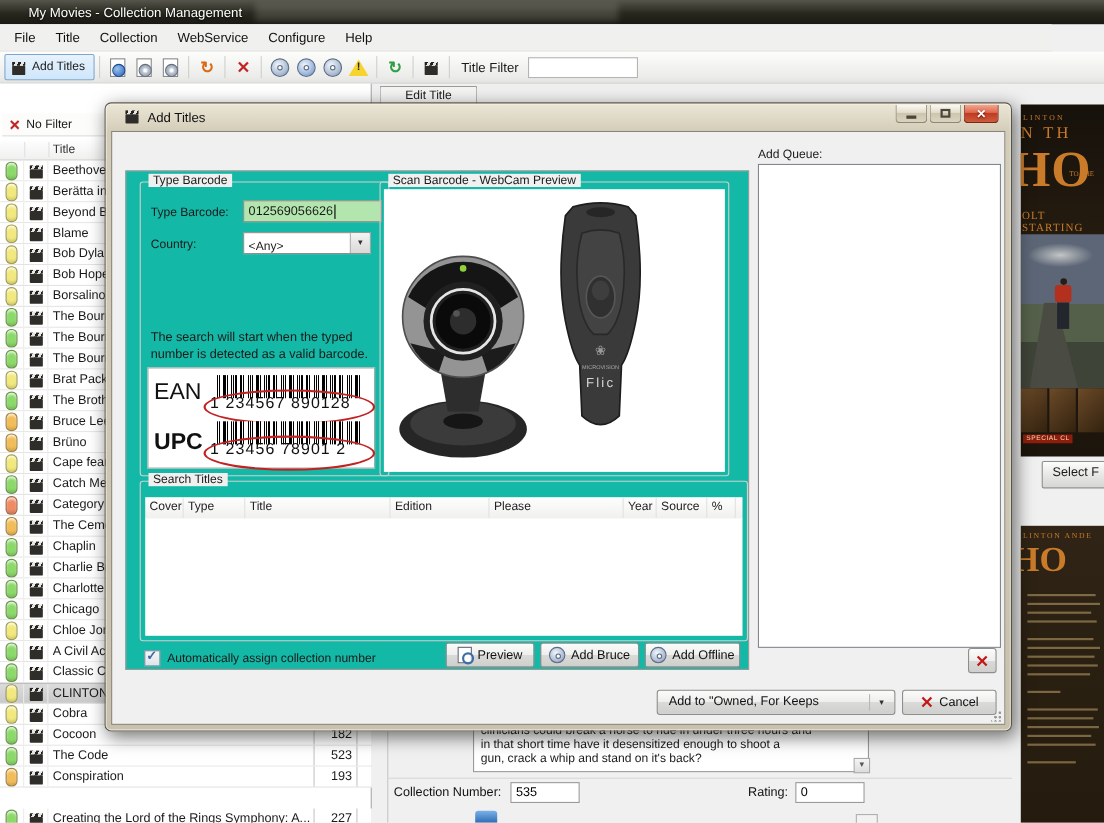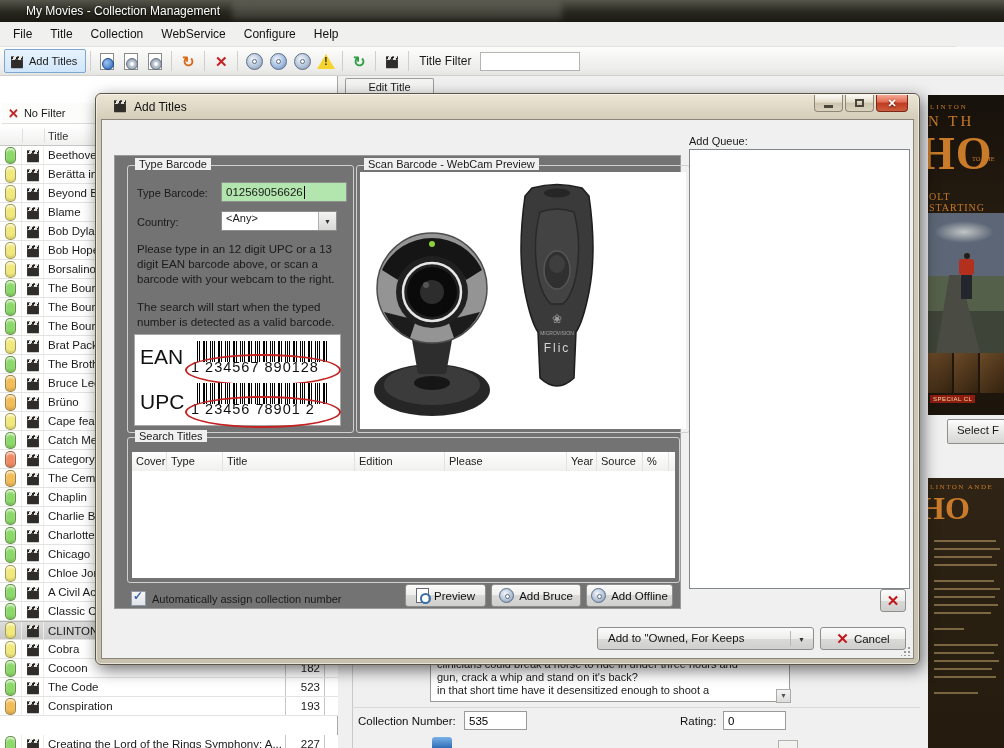--- a/index.html
+++ b/index.html
@@ -87,38 +87,38 @@
   .winbtn.min{width:29px;}.winbtn.max{width:29px;}
   .winbtn.close{width:32px;background:linear-gradient(180deg,#f4a893,#e0694f 45%,#bf3a22 50%,#ce5d3c);border-color:#77291a;}
   .winbtn .dash{width:9px;height:3px;background:#4a463c;margin-top:6px;}
   .winbtn .sq{width:9px;height:8px;border:2px solid #4a463c;box-sizing:border-box;}
   .winbtn.close span{color:#fff;font-weight:bold;font-size:11px;text-shadow:0 1px 2px #5a1208;}
   #dlg-client{position:absolute;left:5px;top:25px;right:5px;bottom:5px;background:#f0f0f0;border:1px solid #8a857a;}
   
   #tabstrip{position:absolute;left:12px;top:13px;display:flex;align-items:flex-end;height:22px;}
   .tab{border:1px solid #9a9a98;border-bottom:none;background:linear-gradient(180deg,#f4f4f2,#dfdfdd);padding:2px 9px 2px 9px;height:15px;font-size:11px;border-radius:2px 2px 0 0;margin-right:1px;color:#222;}
   .tab.active{background:#f4f4f3;height:18px;position:relative;z-index:2;box-shadow:0 1px 0 #f4f4f3;}
-  #tabpage{position:absolute;left:12px;top:35px;width:567px;height:454px;border:1px solid #9a9a98;background:#737373;box-sizing:border-box;}
+  #tabpage{position:absolute;left:12px;top:35px;width:567px;height:454px;border:1px solid #9a9a98;background:#14b8a6;box-sizing:border-box;}
   
   .group{position:absolute;border:1px solid #d0d0ce;border-radius:3px;}
   .glabel{position:absolute;top:-8px;left:7px;background:#f0f0f0;padding:0 4px;color:#1a1a1a;}
   
   #g-type{left:12px;top:9px;width:225px;height:266px;}
   #barcode-input{position:absolute;left:93px;top:16px;width:126px;height:20px;border:1px solid #8e8e8c;box-sizing:border-box;display:flex;align-items:center;padding-left:4px;font-size:11.5px;}
   .caret{display:inline-block;width:1px;height:13px;background:#000;margin-left:1px;}
-  #country-select{position:absolute;left:93px;top:45px;width:116px;height:20px;border:1px solid #8e8e8c;background:#fff;box-sizing:border-box;display:flex;align-items:flex-start;padding-left:4px;}
+  #country-select{position:absolute;left:93px;top:45px;width:116px;height:20px;border:1px solid #8e8e8c;background:#fff;box-sizing:border-box;display:flex;align-items:flex-end;padding-left:4px;}
   #country-select .dd{position:absolute;right:0;top:0;width:17px;height:18px;background:linear-gradient(180deg,#f4f4f4,#d8d8d6);border-left:1px solid #b0b0ae;display:flex;align-items:center;justify-content:center;font-size:7px;color:#333;}
   .para{position:absolute;left:9px;width:207px;line-height:15px;font-size:11.5px;}
   #barcode-example{position:absolute;left:6px;top:168px;width:207px;height:92px;background:#fff;border:1px solid #a8a8a6;box-sizing:border-box;}
   .bc-label{position:absolute;left:5px;font-size:21px;color:#111;font-family:"Liberation Sans",sans-serif;}
   .bc-stripes{position:absolute;left:62px;width:132px;height:21px;background:repeating-linear-gradient(90deg,#000 0 1px,#fff 1px 2px,#000 2px 3px,#fff 3px 6px,#000 6px 8px,#fff 8px 9px,#000 9px 10px,#fff 10px 13px,#000 13px 14px,#fff 14px 15px);}
   .bc-num{position:absolute;left:56px;width:146px;font-size:14.5px;letter-spacing:1px;color:#111;white-space:nowrap;}
   .bc-ellipse{position:absolute;left:50px;width:152px;height:28px;border:2px solid #c32222;border-radius:50%;}
   
-  #g-scan{left:241px;top:9px;width:316px;height:266px;padding-left:16px;}
+  #g-scan{left:230px;top:9px;width:316px;height:266px;}
   #scan-white{position:absolute;left:3px;top:6px;right:3px;bottom:3px;background:#fff;}
   
   #g-results{left:12px;top:281px;width:551px;height:144px;}
   #res-header{position:absolute;left:4px;top:14px;right:4px;height:19px;background:linear-gradient(180deg,#fefefe,#f0f0ee);border-bottom:1px solid #c6c6c4;display:flex;}
   .rescol{border-right:1px solid #e2e2e0;padding:3px 4px 0 4px;box-sizing:border-box;color:#222;}
   #res-body{position:absolute;left:4px;top:33px;right:4px;bottom:4px;background:#fff;}
   
   #autoassign{position:absolute;left:16px;top:435px;display:flex;align-items:center;gap:6px;}
   .checkbox{width:13px;height:13px;border:1px solid #8e9aa8;background:linear-gradient(180deg,#f6f6f6,#dfe4ea);position:relative;}
   .checkbox span{position:absolute;left:1px;top:-3px;color:#3a66a8;font-size:12px;font-weight:bold;}
@@ -521,22 +521,22 @@
         <div class="rtitle">Creating the Lord of the Rings Symphony: A...</div>
         <div class="rnum">227</div>
       </div>
     </div>
 </div>
 
 <div class="abs" id="edit-title-tab">Edit Title</div>
 <div class="abs" id="splitline"></div>
 <div class="abs" id="desc-box">
     <div>clinicians could break a horse to ride in under three hours and</div>
+    <div>in that short time have it desensitized enough to shoot a</div>
     <div>gun, crack a whip and stand on it's back?</div>
-    <div>in that short time have it desensitized enough to shoot a</div>
   </div>
 <div class="abs" id="desc-scroll">▼</div>
 <div class="abs" id="hsep"></div>
 <span class="abs field-label" style="left:358px;top:715px;">Collection Number:</span>
 <input class="abs field-input" style="left: 464px; top: 711px; width: 63px;" value="535">
 <span class="abs field-label" style="left:680px;top:715px;">Rating:</span>
 <input class="abs field-input" style="left: 723px; top: 711px; width: 63px;" value="0">
 <div class="abs" id="blue-chip"></div>
 <div class="abs" id="gray-chip"></div>
 
@@ -607,28 +607,27 @@
         <span class="abs" style="left:9px;top:21px;">Type Barcode:</span>
         <div id="barcode-input" style="background: rgb(178, 230, 174);">
           <span>012569056626</span>
             <span class="caret"></span>
         </div>
         <span class="abs" style="left:9px;top:50px;">Country:</span>
         <div id="country-select">
           <span>&lt;Any&gt;</span>
           <span class="dd">▼</span>
         </div>
-        <div class="para" style="top:76px;">Please type in an 12 digit UPC or a 13 digit EAN barcode above, or scan a barcode with your webcam to the right.</div>
         <div class="para" style="top:134px;">The search will start when the typed number is detected as a valid barcode.</div>
         <div id="barcode-example">
           <span class="bc-label" style="top:10px;">EAN</span>
           <div class="bc-stripes" style="top:6px;"></div>
           <span class="bc-num" style="top:24px;">1 234567 890128</span>
           <div class="bc-ellipse" style="top:19px;"></div>
-          <span class="bc-label" style="top:55px;">UPC</span>
+          <span class="bc-label" style="top:55px;font-weight:bold;">UPC</span>
           <div class="bc-stripes" style="top:48px;"></div>
           <span class="bc-num" style="top:66px;">1 23456 78901 2</span>
           <div class="bc-ellipse" style="top:61px;"></div>
         </div>
       </div>
 
       <div class="group" id="g-scan">
         <span class="glabel">Scan Barcode - WebCam Preview</span>
         <div id="scan-white">
           <svg class="abs" style="left:10px;top:20px;" width="128" height="228" viewBox="0 0 128 228">

